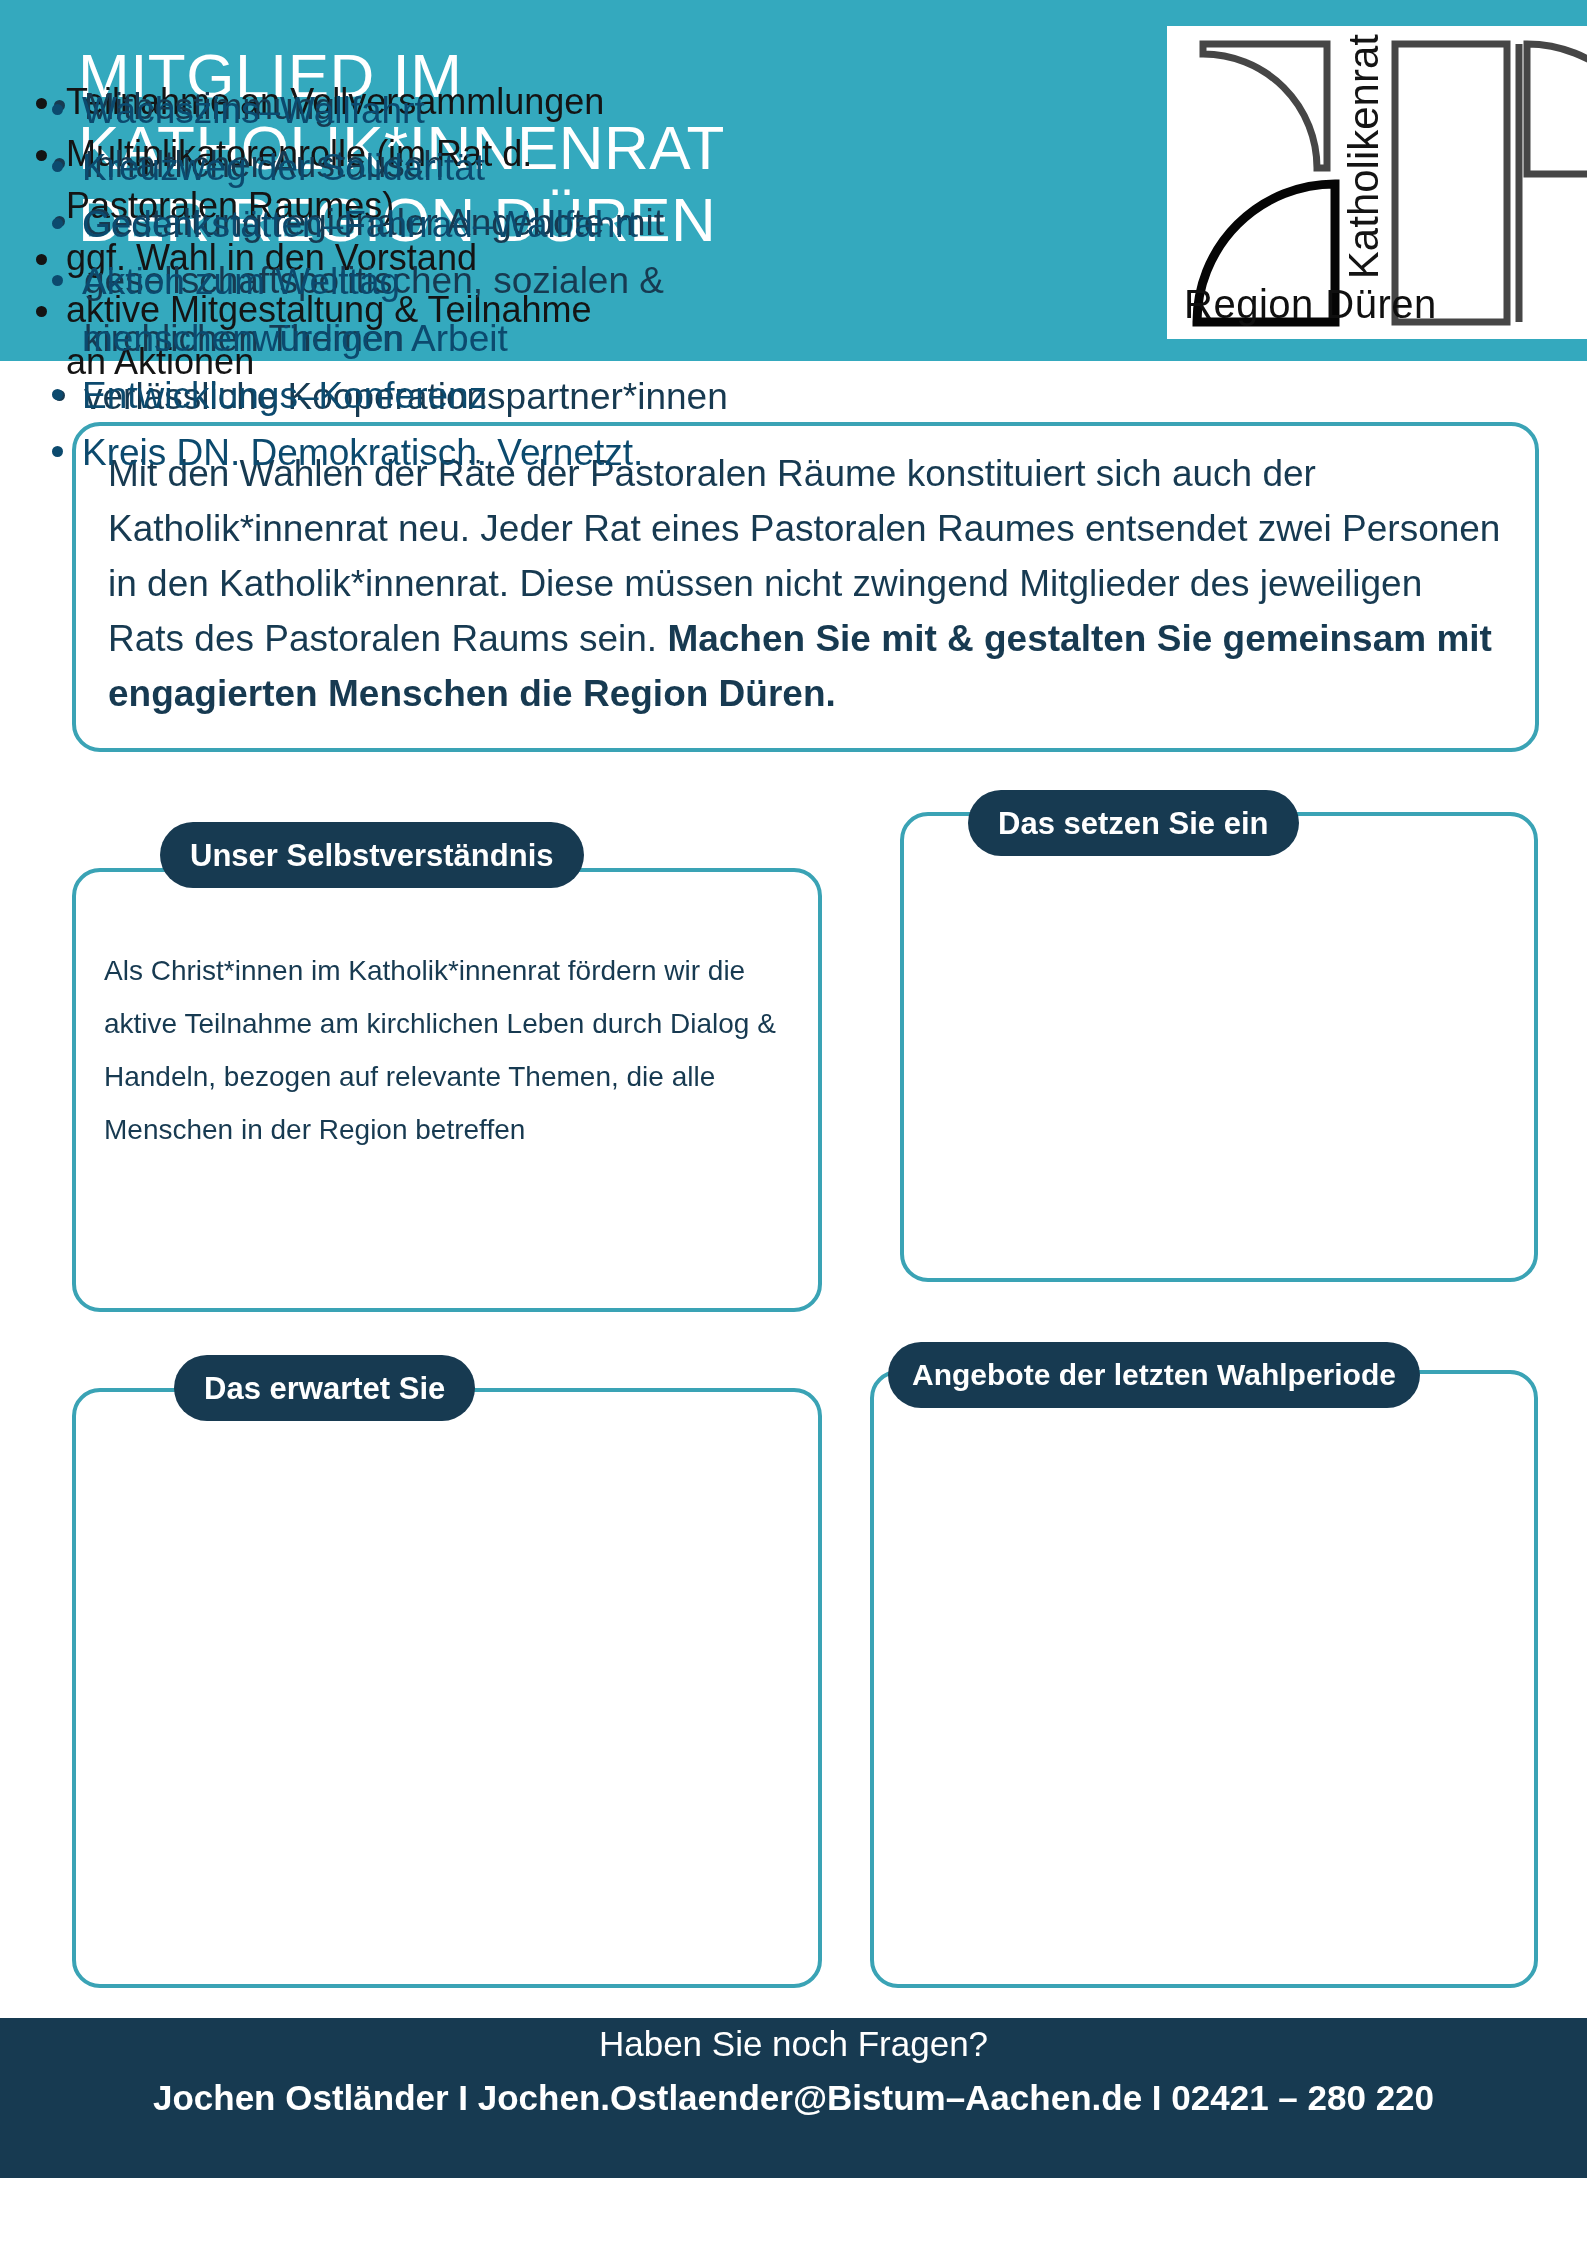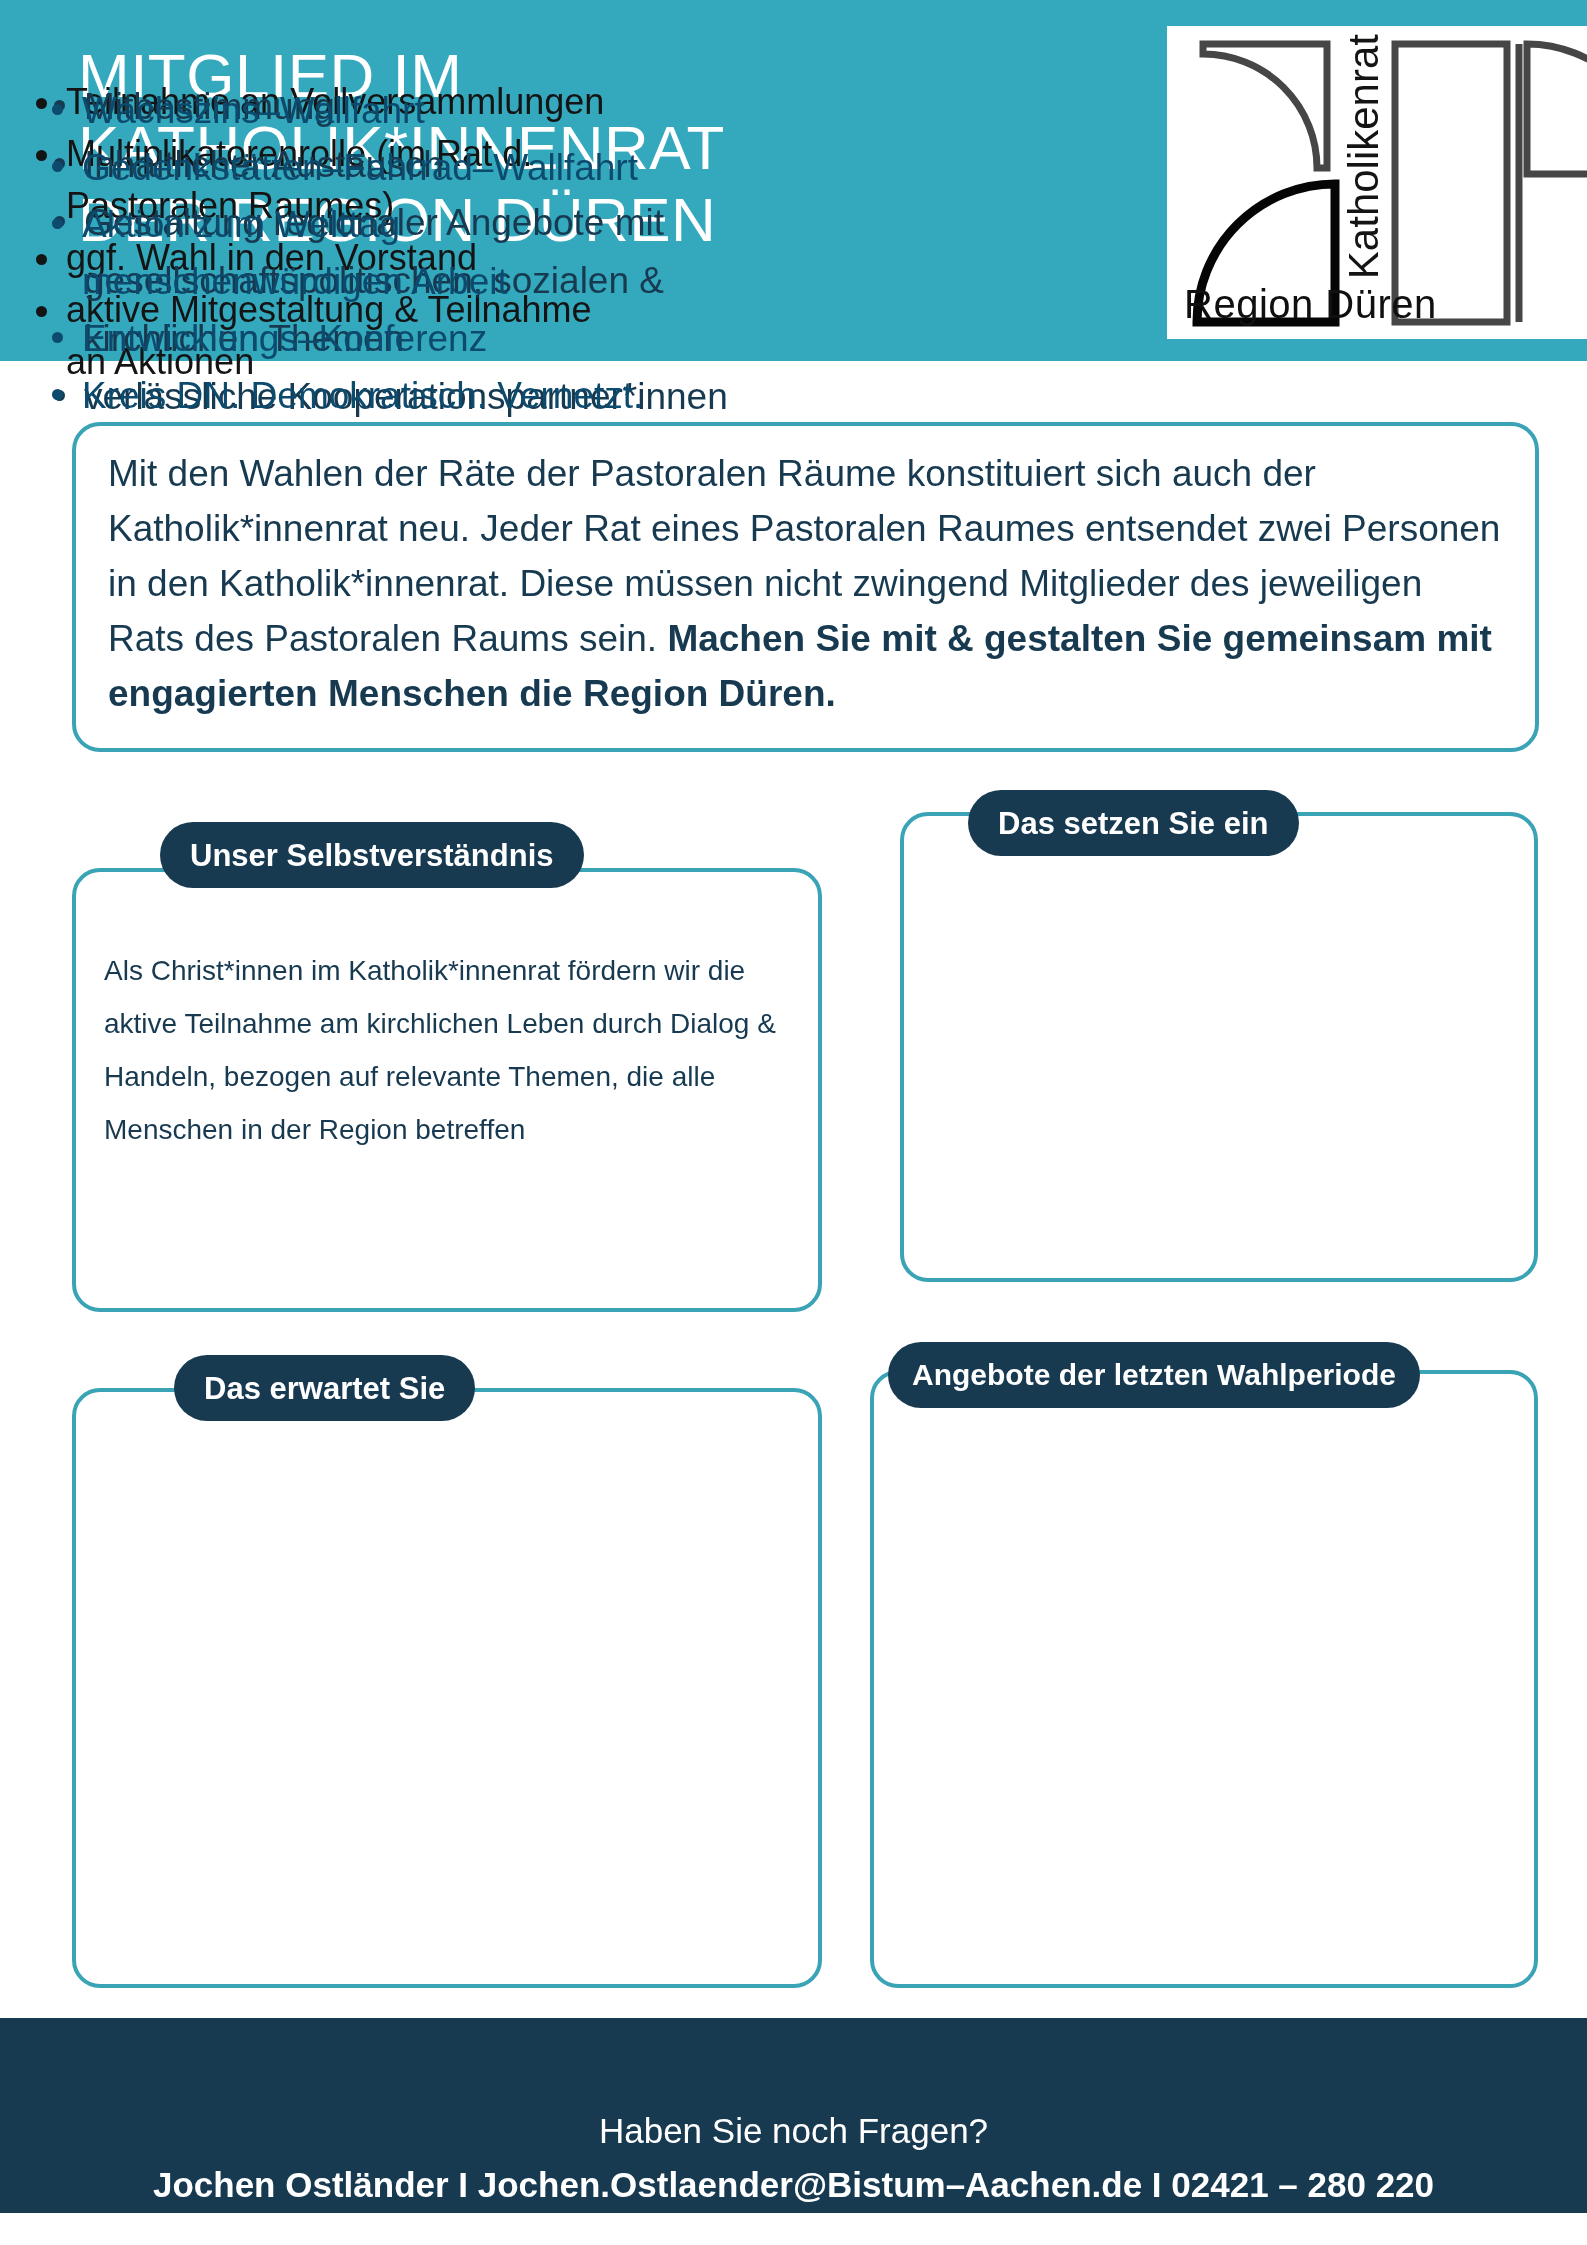--- a/index.html
+++ b/index.html
@@ -194,27 +194,27 @@
     color: #0c4a6e;
     font-size: 37px;
     line-height: 57px;
   }
 
   
   .footer {
     position: absolute;
     left: 0; top: 2018px;
     width: 1587px;
-    height: 195px;
+    height: 160px;
     background: #173A51;
     color: #FFFFFF;
     display: flex;
     flex-direction: column;
     align-items: center;
-    justify-content: flex-end;
+    justify-content: flex-start;
   }
   .footer-line1 {
     font-size: 35px;
     line-height: 52px;
     font-weight: 300;
   }
   .footer-line2 {
     font-size: 35px;
     line-height: 56px;
     font-weight: 700;
@@ -269,20 +269,21 @@
   <li> Mitbestimmung</li>
   <li>Inhaltlicher Austausch</li>
   <li>Gestaltung regionaler Angebote mit gesellschaftspolitischen, sozialen &amp; kirchlichen Themen</li>
   <li>verlässliche Kooperationspartner*innen</li>
 </ul>
 <div class="pill" id="ew-pill">Das erwartet Sie</div>
 
 <div class="card" id="an-card"></div>
 <ul class="bullets" id="an-list">
   <li>Wachszins–Wallfahrt</li>
+  <li>Kreuzweg der Solidarität</li>
   <li>Gedenkstätten–Fahrrad–Wallfahrt</li>
   <li>Aktion zum Welttag menschenwürdigen Arbeit</li>
   <li>Entwicklungs–Konferenz</li>
   <li>Kreis DN. Demokratisch. Vernetzt.</li>
 </ul>
 <div class="pill" id="an-pill">Angebote der letzten Wahlperiode</div>
 
 <div class="footer">
   <div class="footer-line1">Haben Sie noch Fragen?</div>
   <div class="footer-line2">Jochen Ostländer I Jochen.Ostlaender@Bistum–Aachen.de I 02421 – 280 220</div>

